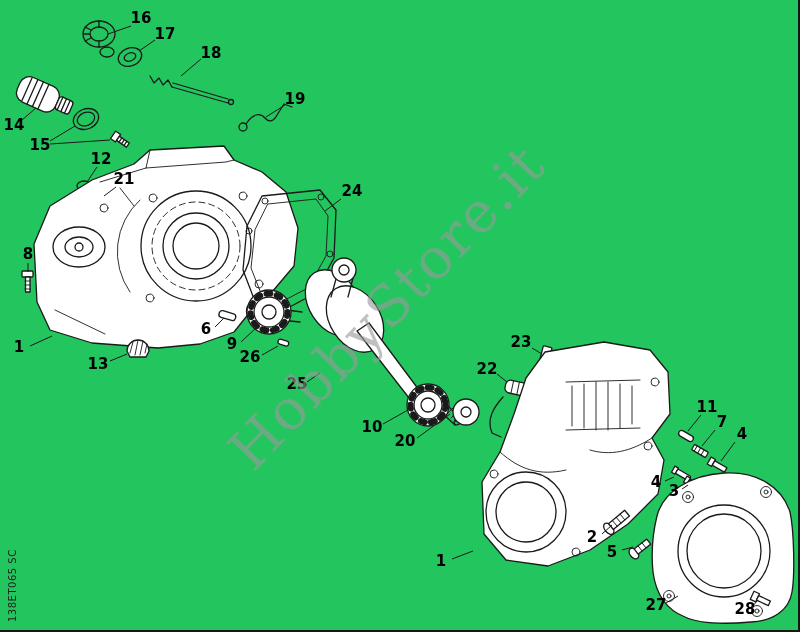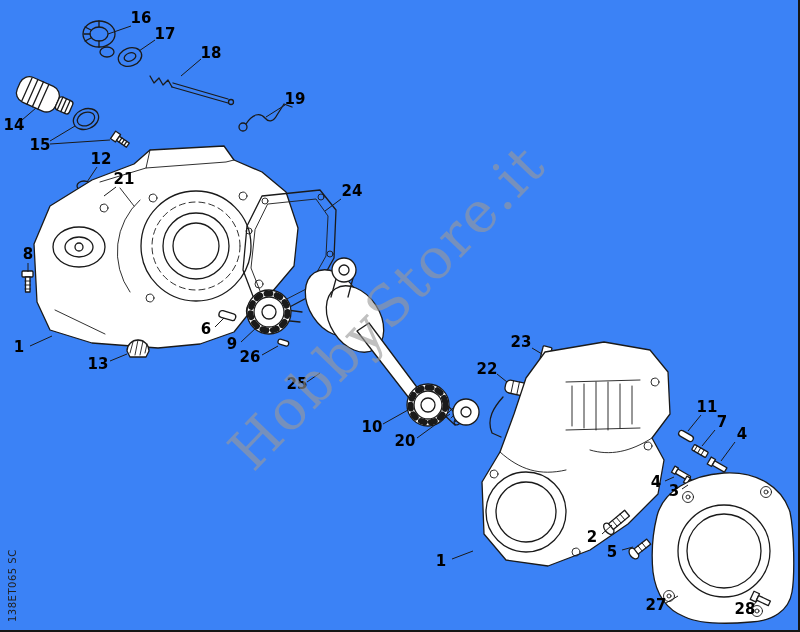--- a/index.html
+++ b/index.html
@@ -1,20 +1,20 @@
 <!DOCTYPE html>
 <html><head>
 <meta charset="utf-8">
 <style>
   html, body { margin: 0; padding: 0; background: #ffffff; }
   .page {
     position: relative;
     width: 800px;
     height: 632px;
-    background: #3b82f6;
+    background: #22c55e;
     box-sizing: border-box;
     border-right: 2px solid #161616;
     border-bottom: 2px solid #161616;
     overflow: hidden;
     font-family: "DejaVu Sans", sans-serif;
   }
   svg { display: block; }
   .d { stroke: #1a1a1a; fill: none; stroke-width: 1.3; }
   .thin { stroke-width: 0.9; }
   .leader { stroke: #1a1a1a; stroke-width: 1; }

